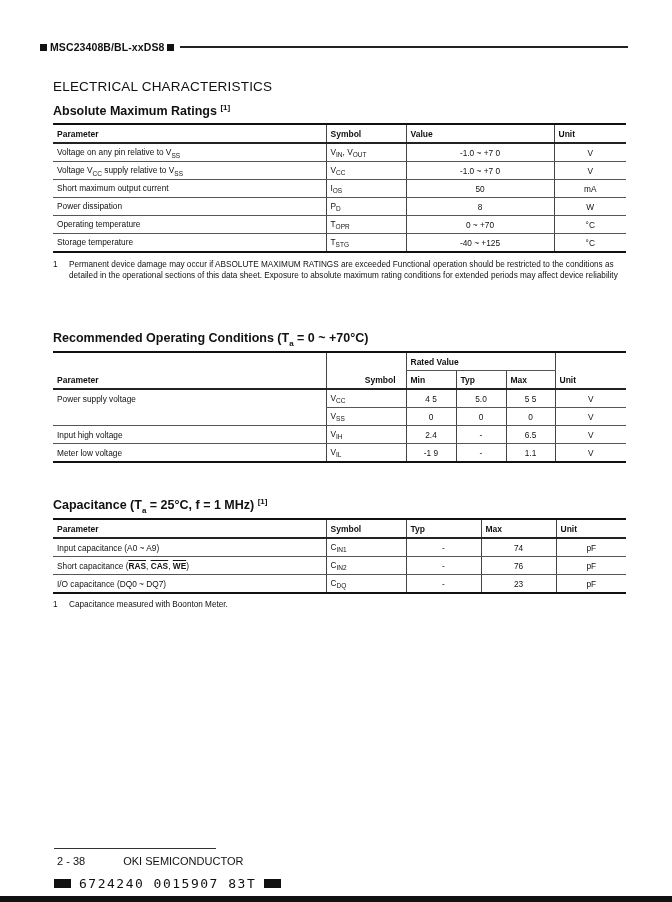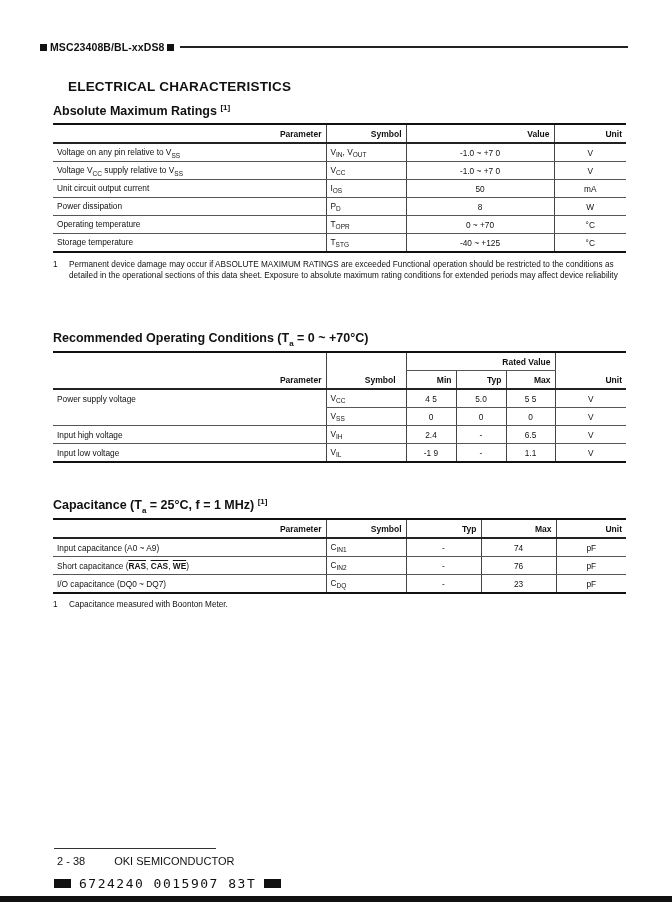--- a/index.html
+++ b/index.html
@@ -8,43 +8,43 @@
       font-family: "Liberation Sans", sans-serif; color: #111;
     }
     .header {
       position: absolute; left: 40px; top: 40px; width: 588px; height: 14px;
       display: flex; align-items: center;
     }
     .sq { display: inline-block; width: 7px; height: 7px; background: #111; }
     .header-title { font-size: 10.5px; font-weight: bold; margin: 8px 3px; letter-spacing: 0.1px; }
     .header-rule { flex: 1; height: 1.5px; background: #222; margin-left: 6px; }
 
-    .h1 { position: absolute; left: 68px; top: 79px; font-size: 13.5px; font-weight: 700; letter-spacing: 0.2px; }
+    .h1 { position: absolute; left: 53px; top: 79px; font-size: 13.5px; font-weight: 400; letter-spacing: 0.2px; }
     .h2 { position: absolute; left: 53px; font-size: 12.5px; font-weight: bold; }
     .h2 sup { font-size: 8px; }
     .h2 sub { font-size: 8px; }
 
     table { position: absolute; border-collapse: collapse; font-size: 8.3px; }
     table td, table th { padding: 0 4px; height: 17px; border-bottom: 1px solid #555; }
-    th { font-weight: bold; font-size: 8.5px; text-align: right; }
+    th { font-weight: bold; font-size: 8.5px; text-align: left; }
     .t-top { border-top: 2px solid #111; }
     .t-bottom td { border-bottom: 2px solid #111; margin-left: 41px; }
     .hdr-row th { border-bottom: 2px solid #222; }
     .vl { border-left: 1px solid #444; }
     td.c { text-align: center; }
     td.l { text-align: left; }
     .sym sub { font-size: 6.5px; vertical-align: -2px; }
     .ol { text-decoration: overline; font-weight: bold; }
 
     .note { position: absolute; left: 53px; font-size: 8.2px; line-height: 10.5px; display: flex; }
     .note .num { width: 16px; flex: none; }
 
     .footer-rule { position: absolute; left: 54px; top: 848px; width: 162px; height: 1px; background: #333; }
     .footer-text { position: absolute; left: 57px; top: 855px; font-size: 11px; }
-    .footer-text .pg { margin-right: 26px; }
+    .footer-text .pg { margin-right: 35px; }
     .barcode { position: absolute; left: 54px; top: 876px; display: flex; align-items: center; }
     .blk { display: inline-block; width: 17px; height: 9px; background: #111; }
     .code { font-family: "DejaVu Sans Mono", monospace; font-size: 13px; letter-spacing: 1.5px; margin: 0 8px; text-align: right; }
     .bottom-bar { position: absolute; left: 0; top: 896px; width: 672px; height: 6px; background: #111; }
   </style>
 </head>
 <body>
 
 <div class="header">
   <span class="sq"></span>
@@ -82,21 +82,21 @@
         <td class="c vl">-1.0 ~ +7 0</td>
         <td class="c vl">V</td>
       </tr>
       <tr>
         <td class="l"><span>Voltage V</span><sub style="font-size:6.5px">CC</sub><span> supply relative to V</span><sub style="font-size:6.5px">SS</sub></td>
         <td class="l vl sym"><span>V</span><sub>CC</sub><span></span><sub></sub></td>
         <td class="c vl">-1.0 ~ +7 0</td>
         <td class="c vl">V</td>
       </tr>
       <tr>
-        <td class="l"><span>Unit circuit output current</span><sub style="font-size:6.5px"></sub><span></span><sub style="font-size:6.5px"></sub></td>
+        <td class="l"><span>Short maximum output current</span><sub style="font-size:6.5px"></sub><span></span><sub style="font-size:6.5px"></sub></td>
         <td class="l vl sym"><span>I</span><sub>OS</sub><span></span><sub></sub></td>
         <td class="c vl">50</td>
         <td class="c vl">mA</td>
       </tr>
       <tr>
         <td class="l"><span>Power dissipation</span><sub style="font-size:6.5px"></sub><span></span><sub style="font-size:6.5px"></sub></td>
         <td class="l vl sym"><span>P</span><sub>D</sub><span></span><sub></sub></td>
         <td class="c vl">8</td>
         <td class="c vl">W</td>
       </tr>
@@ -165,21 +165,21 @@
       </tr>
       <tr>
         <td class="l">Input high voltage</td>
         <td class="l vl sym"><span>V</span><sub>IH</sub></td>
         <td class="c vl">2.4</td>
         <td class="c vl">-</td>
         <td class="c vl">6.5</td>
         <td class="c vl">V</td>
       </tr>
       <tr class="t-bottom">
-        <td class="l">Input low voltage</td>
+        <td class="l">Meter low voltage</td>
         <td class="l vl sym"><span>V</span><sub>IL</sub></td>
         <td class="c vl">-1 9</td>
         <td class="c vl">-</td>
         <td class="c vl">1.1</td>
         <td class="c vl">V</td>
       </tr>
     </tbody>
 </table>
 
 <div class="h2" style="top:497px;">

